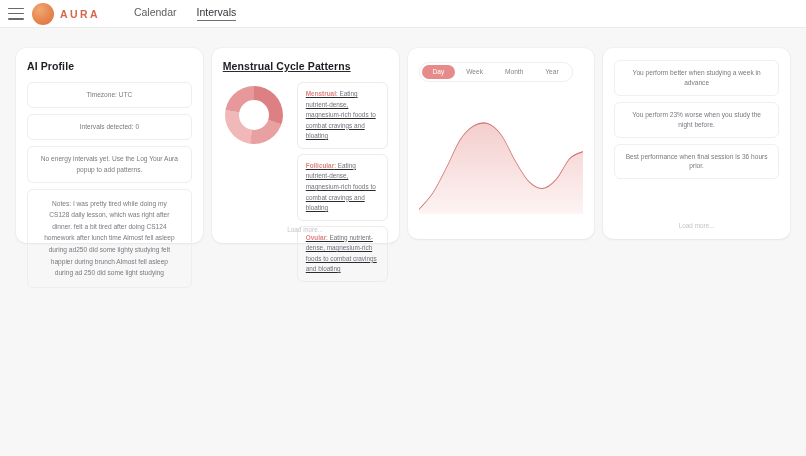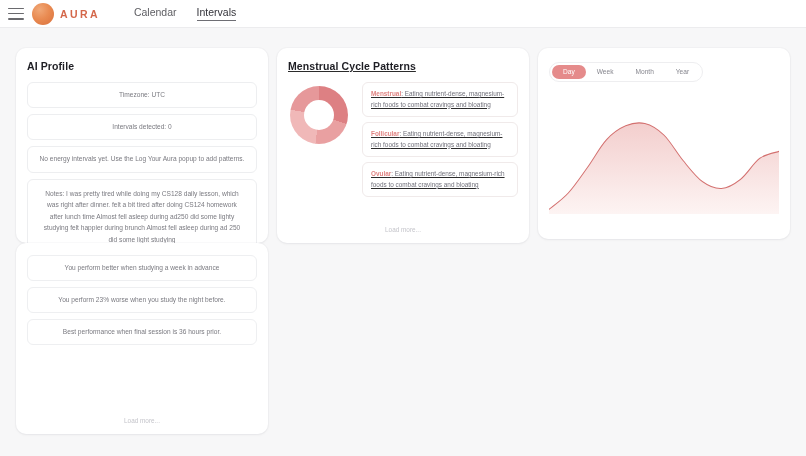--- a/index.html
+++ b/index.html
@@ -84,21 +84,21 @@
   }
 
   
   .page {
     padding: 20px 16px 0 16px;
     height: 428px;
   }
 
   .grid {
     display: grid;
-    grid-template-columns: 1fr 1fr 1fr;
+    grid-template-columns: 1fr 1fr 1fr 1fr;
     gap: 0 9px;
     max-width: 774px;
     margin: 0 auto;
   }
 
   .card {
     background: #ffffff;
     border-radius: 10px;
     box-shadow: 0 1px 3px rgba(20,20,30,0.055), 0 0 0 1px rgba(20,20,30,0.018);
     padding: 12px 11px;

